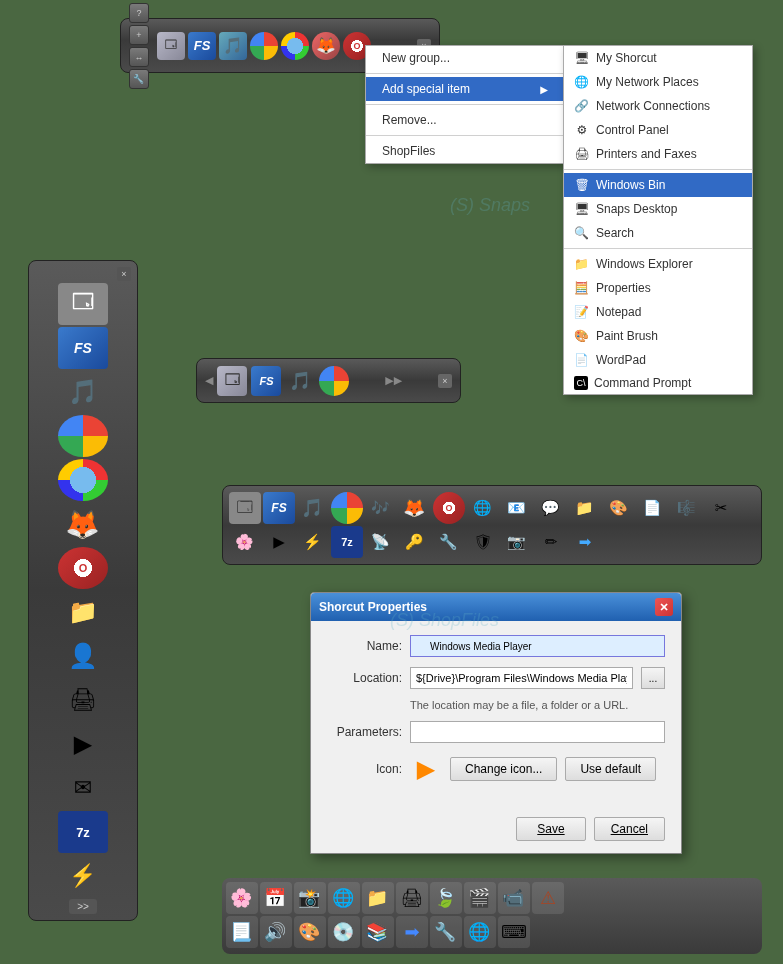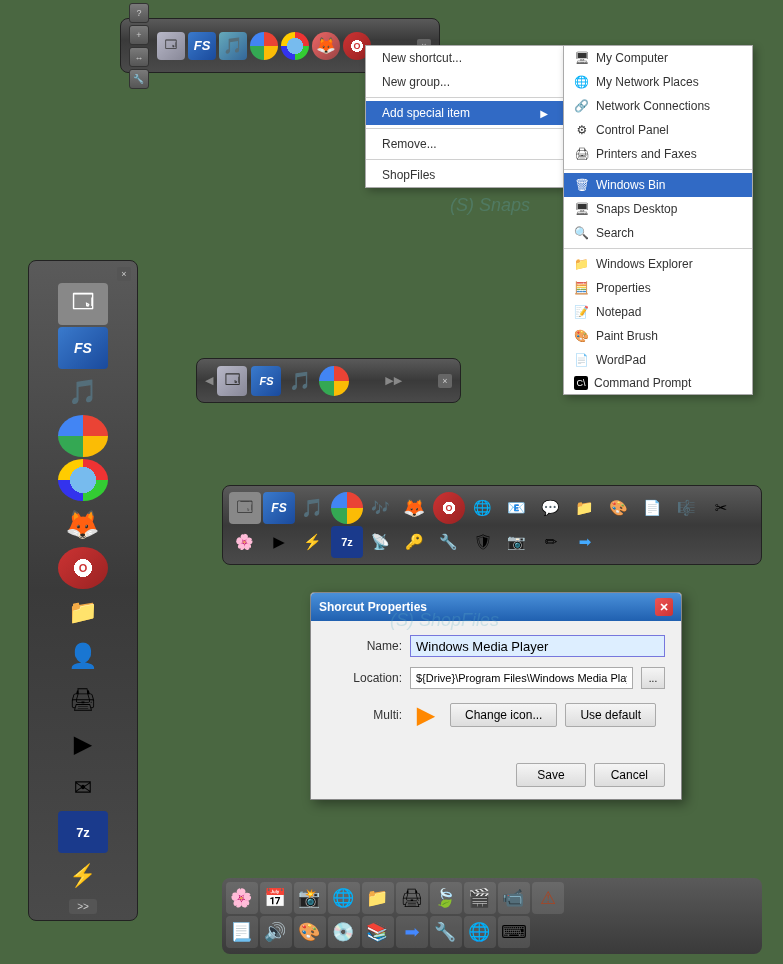--- a/index.html
+++ b/index.html
@@ -274,22 +274,22 @@
       text-align: right;
       font-size: 12px;
       color: #333;
       flex-shrink: 0;
     }
     .dialog-input {
       flex: 1;
       height: 22px;
       border: 1px solid #7777dd;
       background: #ddeeff;
-      padding: 2px 5px;
-      font-size: 13px;
+      padding: 2px 19px;
+      font-size: 10px;
       outline: none;
     }
     .dialog-input-location {
       flex: 1;
       height: 22px;
       border: 1px solid #aaa;
       background: white;
       padding: 2px 5px;
       font-size: 11px;
     }
@@ -333,20 +333,21 @@
       border: 1px solid #aaa;
       font-size: 12px;
       cursor: pointer;
       border-radius: 2px;
     }
     .dialog-footer {
       display: flex;
       justify-content: flex-end;
       gap: 8px;
       padding: 8px 16px 12px;
+      text-decoration: underline;
     }
     .dialog-save-btn {
       height: 24px;
       padding: 0 20px;
       background: linear-gradient(180deg, #f5f5f5, #ddd);
       border: 1px solid #aaa;
       font-size: 12px;
       cursor: pointer;
       border-radius: 2px;
     }
@@ -409,37 +410,36 @@
     <div class="ticon ticon-itunes">🎵</div>
     <div class="ticon" style="background:conic-gradient(#ea4335 0deg 90deg,#fbbc05 90deg 180deg,#34a853 180deg 270deg,#4285f4 270deg 360deg);border-radius:50%;"></div>
     <div class="ticon" style="background:radial-gradient(circle,#7be 40%,transparent 40%),conic-gradient(#e33 0 90deg,#3c3 90deg 180deg,#33e 180deg 270deg,#fc0 270deg 360deg);border-radius:50%;"></div>
     <div class="ticon" style="background:linear-gradient(135deg,#e66,#944);border-radius:50%;font-size:16px;">🦊</div>
     <div class="ticon" style="background:radial-gradient(circle at center,white 30%,transparent 30%),linear-gradient(135deg,#c33,#922);border-radius:50%;font-size:9px;font-weight:bold;color:#c33;">O</div>
   </div>
   <div class="close-btn-top">×</div>
 </div>
 
 <div class="context-menu">
-  <div class="context-item">New shortcut...</div>
   <div class="context-item">New group...</div>
   <div class="context-separator"></div>
   <div class="context-item highlighted">
     <span>Add special item</span>
     <span class="context-arrow">▶</span>
   </div>
   <div class="context-separator"></div>
   <div class="context-item">Remove...</div>
   <div class="context-separator"></div>
   <div class="context-item">ShopFiles</div>
 </div>
 
 <div class="submenu">
   <div class="submenu-item">
     <span class="si">🖥</span>
-    <span>My Computer</span>
+    <span>My Shorcut</span>
   </div>
   <div class="submenu-item">
     <span class="si">🌐</span>
     <span>My Network Places</span>
   </div>
   <div class="submenu-item">
     <span class="si">🔗</span>
     <span>Network Connections</span>
   </div>
   <div class="submenu-item">
@@ -560,22 +560,27 @@
   <div class="dialog-body">
     <div class="dialog-row">
       <span class="dialog-label">Name:</span>
       <input class="dialog-input" type="text" value="Windows Media Player" style="">
     </div>
     <div class="dialog-row">
       <span class="dialog-label">Location:</span>
       <input class="dialog-input-location" type="text" value="${Drive}\Program Files\Windows Media Player\wmplayer." style="flex: 1 1 0%; height: 22px; border: 1px solid rgb(170, 170, 170); padding: 2px 5px; font-size: 11px;">
       <div class="dialog-browse-btn">...</div>
     </div>
+    <div class="dialog-hint">The location may be a file, a folder or a URL.</div>
     <div class="dialog-row">
-      <span class="dialog-label">Multi:</span>
+      <span class="dialog-label">Parameters:</span>
+      <input class="dialog-params-input" type="text" value="" style="">
+    </div>
+    <div class="dialog-row">
+      <span class="dialog-label">Icon:</span>
       <div class="dialog-icon-preview" style="color:#ff8800;">▶</div>
       <button class="dialog-btn">Change icon...</button>
       <button class="dialog-btn">Use default</button>
     </div>
   </div>
   <div class="dialog-footer">
     <button class="dialog-save-btn">Save</button>
     <button class="dialog-cancel-btn">Cancel</button>
   </div>
 </div>

